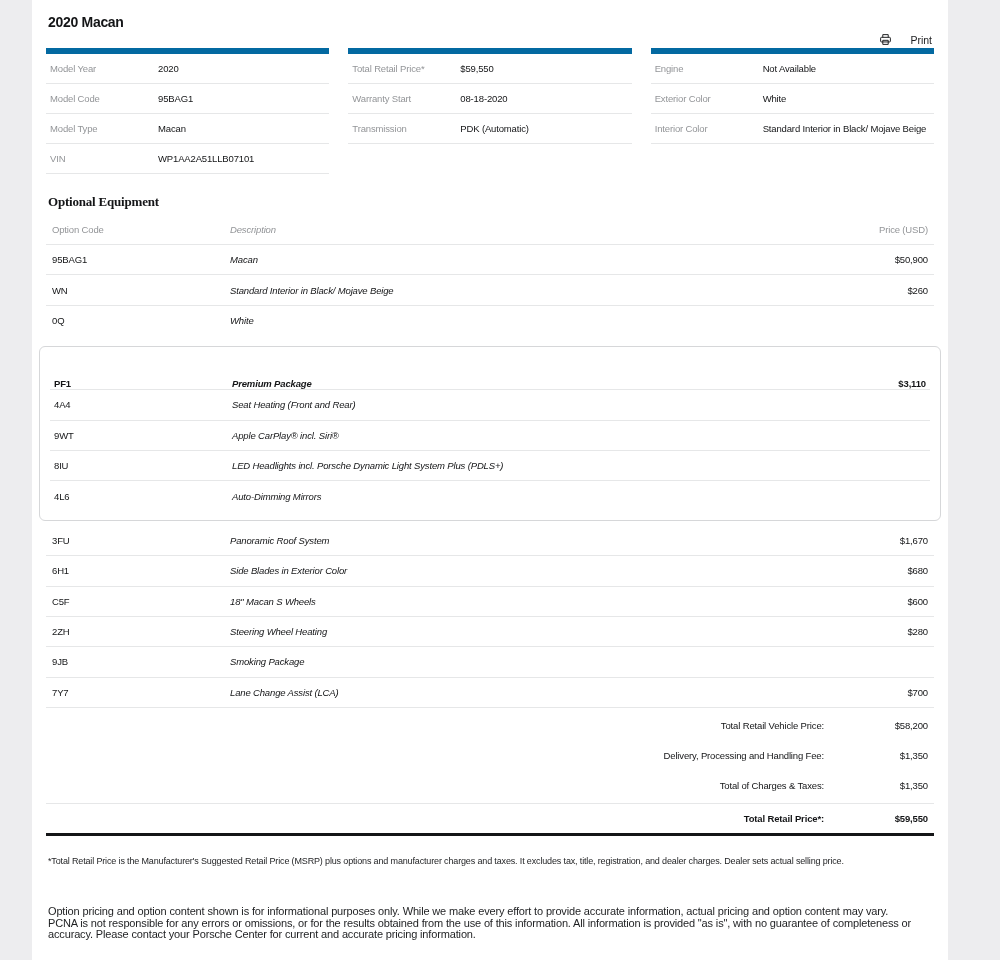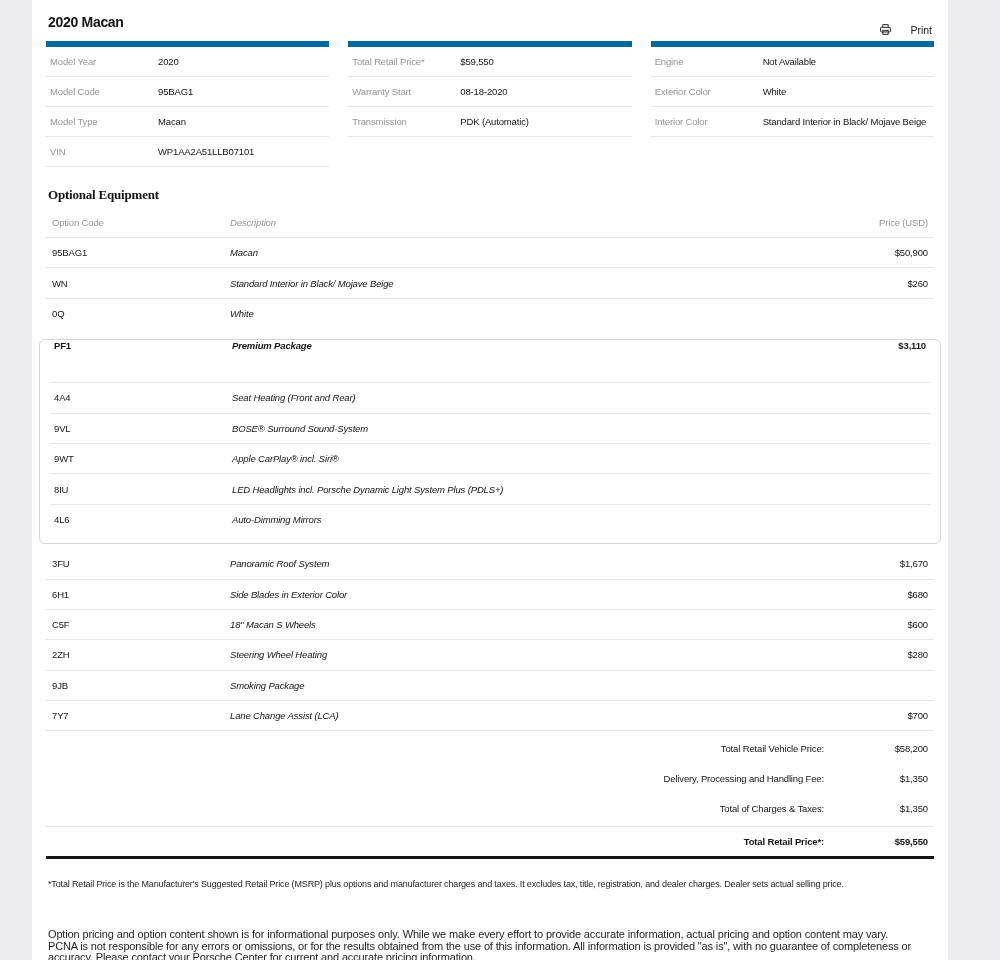--- a/index.html
+++ b/index.html
@@ -23,21 +23,21 @@
   .card-header {
     display: flex; justify-content: space-between; align-items: flex-start;
     padding: 2px 2px 0 2px;
     border-bottom: 0;
   }
   .page-title { font-size: 14px; font-weight: bold; letter-spacing: -0.3px; padding-bottom: 9px; }
   .print-btn {
     display: flex; align-items: center; gap: 18px;
     background: none; border: none; cursor: pointer;
     font-family: "Liberation Sans", sans-serif;
-    font-size: 10.5px; color: #1b1c1e; margin-top: 9px;
+    font-size: 10.5px; color: #1b1c1e; margin-top: 19px;
   }
   .print-btn svg { display: block; }
   
   .info-grid {
     display: grid; grid-template-columns: 1fr 1fr 1fr; column-gap: 19px;
     margin-top: 2px;
   }
   .info-col { border-top: 6px solid #0369a1; }
   .info-row {
     display: flex; align-items: center;
@@ -63,21 +63,21 @@
   .col-desc { flex: 1; font-style: italic; }
   .col-price { width: 110px; flex-shrink: 0; text-align: right; }
   .rows-before .eq-row:last-child { border-bottom: none; }
   
   .package-box {
     border: 1px solid #d6d7d9; border-radius: 6px;
     margin: 10px -7px 5px -7px;
     padding: 0 10px 8px 10px;
   }
   .package-head {
-    display: flex; align-items: flex-start; height: 43px;
+    display: flex; align-items: flex-end; height: 43px;
     padding: 0 4px; font-size: 9.5px; font-weight: bold;
     border-bottom: 1px solid #e6e7e8;
   }
   .package-box .eq-row { padding: 0 4px; }
   .package-box .eq-items .eq-row:last-child { border-bottom: none; }
   
   .totals { margin-top: 2px; }
   .total-row {
     display: flex; justify-content: flex-end; align-items: center;
     height: 30px; padding: 0 6px; font-size: 9.5px;
@@ -196,25 +196,20 @@
       <span class="col-price">$3,110</span>
     </div>
     <div class="eq-items">
 
     <div class="eq-row">
         <span class="col-code">4A4</span>
         <span class="col-desc">Seat Heating (Front and Rear)</span>
         <span class="col-price"></span>
       </div>
         <div class="eq-row">
-        <span class="col-code">9VL</span>
-        <span class="col-desc">BOSE® Surround Sound-System</span>
-        <span class="col-price"></span>
-      </div>
-        <div class="eq-row">
         <span class="col-code">9WT</span>
         <span class="col-desc">Apple CarPlay® incl. Siri®</span>
         <span class="col-price"></span>
       </div>
         <div class="eq-row">
         <span class="col-code">8IU</span>
         <span class="col-desc">LED Headlights incl. Porsche Dynamic Light System Plus (PDLS+)</span>
         <span class="col-price"></span>
       </div>
         <div class="eq-row">

